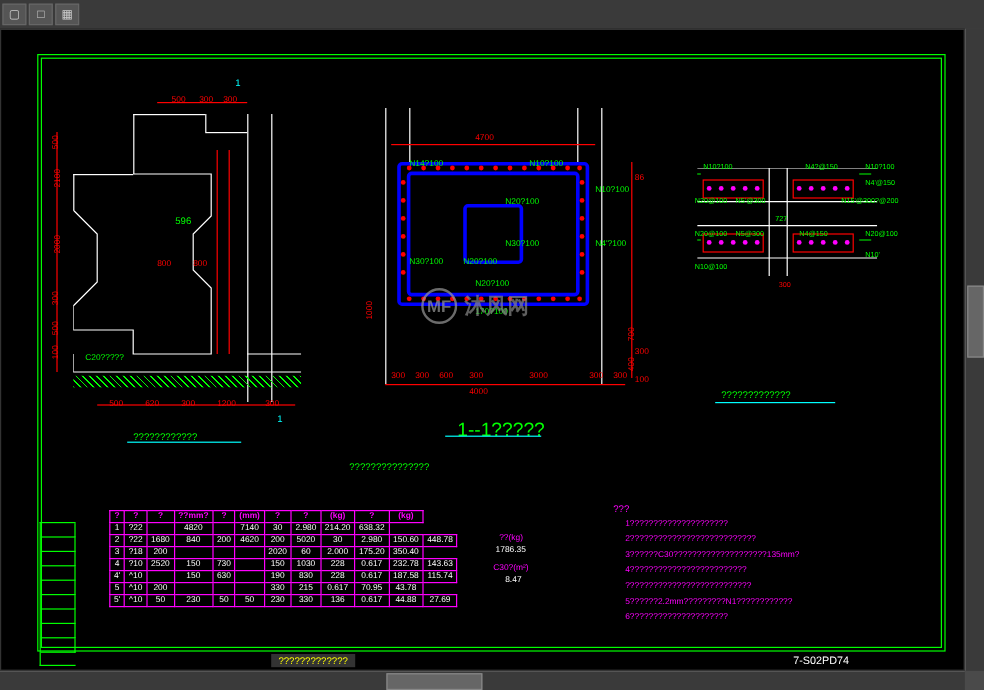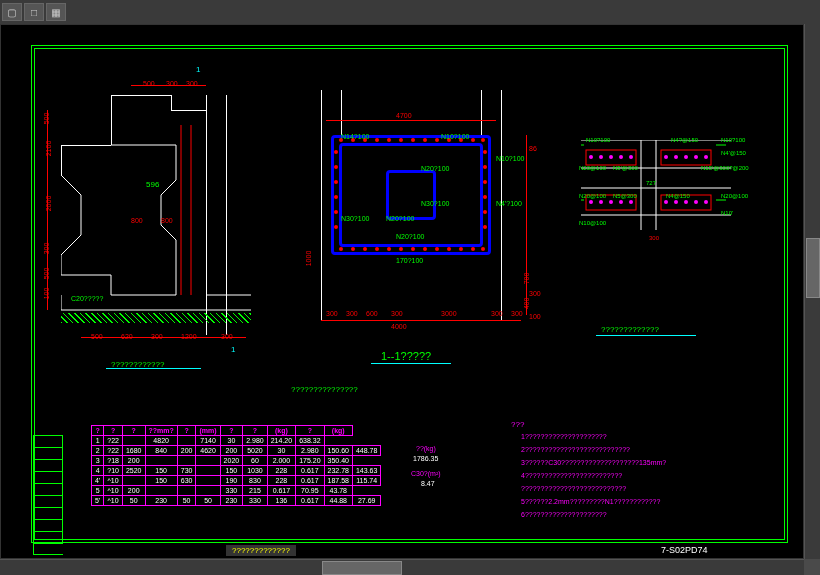--- a/index.html
+++ b/index.html
@@ -201,21 +201,21 @@
   <div class="txt-red" style="top:285px;left:490px">300</div>
   <div class="txt-red" style="top:285px;left:510px">300</div>
   <div class="txt-red" style="top:230px;left:300px;transform:rotate(-90deg)">1000</div>
   <div class="dwg line-red" style="top:110px;left:525px;width:1px;height:180px"></div>
   <div class="txt-red" style="top:120px;left:528px">86</div>
   <div class="txt-red" style="top:250px;left:520px;transform:rotate(-90deg)">700</div>
   <div class="txt-red" style="top:265px;left:528px">300</div>
   <div class="txt-red" style="top:275px;left:520px;transform:rotate(-90deg)">400</div>
   <div class="txt-red" style="top:288px;left:528px">100</div>
 
-  <div class="txt-green" style="top:325px;left:380px;font-size:11px">1--1?????</div>
+  <div class="txt-green" style="top:325px;left:380px;font-size:16px">1--1?????</div>
   <div class="dwg line-cyan" style="top:338px;left:370px;width:80px;height:1px"></div>
 
   <div class="detail-r">
     <svg style="position:absolute;width:150px;height:110px">
       <rect x="5" y="10" width="50" height="15" fill="none" stroke="#f00" stroke-width="1"></rect>
       <rect x="80" y="10" width="50" height="15" fill="none" stroke="#f00" stroke-width="1"></rect>
       <rect x="5" y="55" width="50" height="15" fill="none" stroke="#f00" stroke-width="1"></rect>
       <rect x="80" y="55" width="50" height="15" fill="none" stroke="#f00" stroke-width="1"></rect>
       <line x1="0" y1="0" x2="150" y2="0" stroke="#fff"></line>
       <line x1="0" y1="28" x2="150" y2="28" stroke="#fff"></line>
@@ -385,20 +385,24 @@
   <div class="txt-white" style="top:430px;left:412px;font-size:7px">1786.35</div>
   <div class="txt-magenta" style="top:445px;left:410px;font-size:7px">C30?(m²)</div>
   <div class="txt-white" style="top:455px;left:420px;font-size:7px">8.47</div>
 
   <div class="txt-magenta" style="top:395px;left:510px">???</div>
   <div id="notes-box"></div>
 
   <div class="txt-yellow" style="top:520px;left:225px;background:#333;padding:1px 6px">?????????????</div>
   <div class="txt-white" style="top:520px;left:660px;font-size:9px">7-S02PD74</div>
 
+  <div class="watermark">
+    <div class="wm-icon">MF</div>
+    <span>沐风网</span>
+  </div>
 <div class="txt-magenta" style="top: 408px; left: 520px; font-size: 7px;">1?????????????????????</div>
     <div class="txt-magenta" style="top: 421px; left: 520px; font-size: 7px;">2???????????????????????????</div>
     <div class="txt-magenta" style="top: 434px; left: 520px; font-size: 7px;">3??????C30????????????????????135mm?</div>
     <div class="txt-magenta" style="top: 447px; left: 520px; font-size: 7px;">4?????????????????????????</div>
     <div class="txt-magenta" style="top: 460px; left: 520px; font-size: 7px;">???????????????????????????</div>
     <div class="txt-magenta" style="top: 473px; left: 520px; font-size: 7px;">5??????2.2mm?????????N1????????????</div>
     <div class="txt-magenta" style="top: 486px; left: 520px; font-size: 7px;">6?????????????????????</div>
   </div>
 
 <div class="scrollbar-v">

